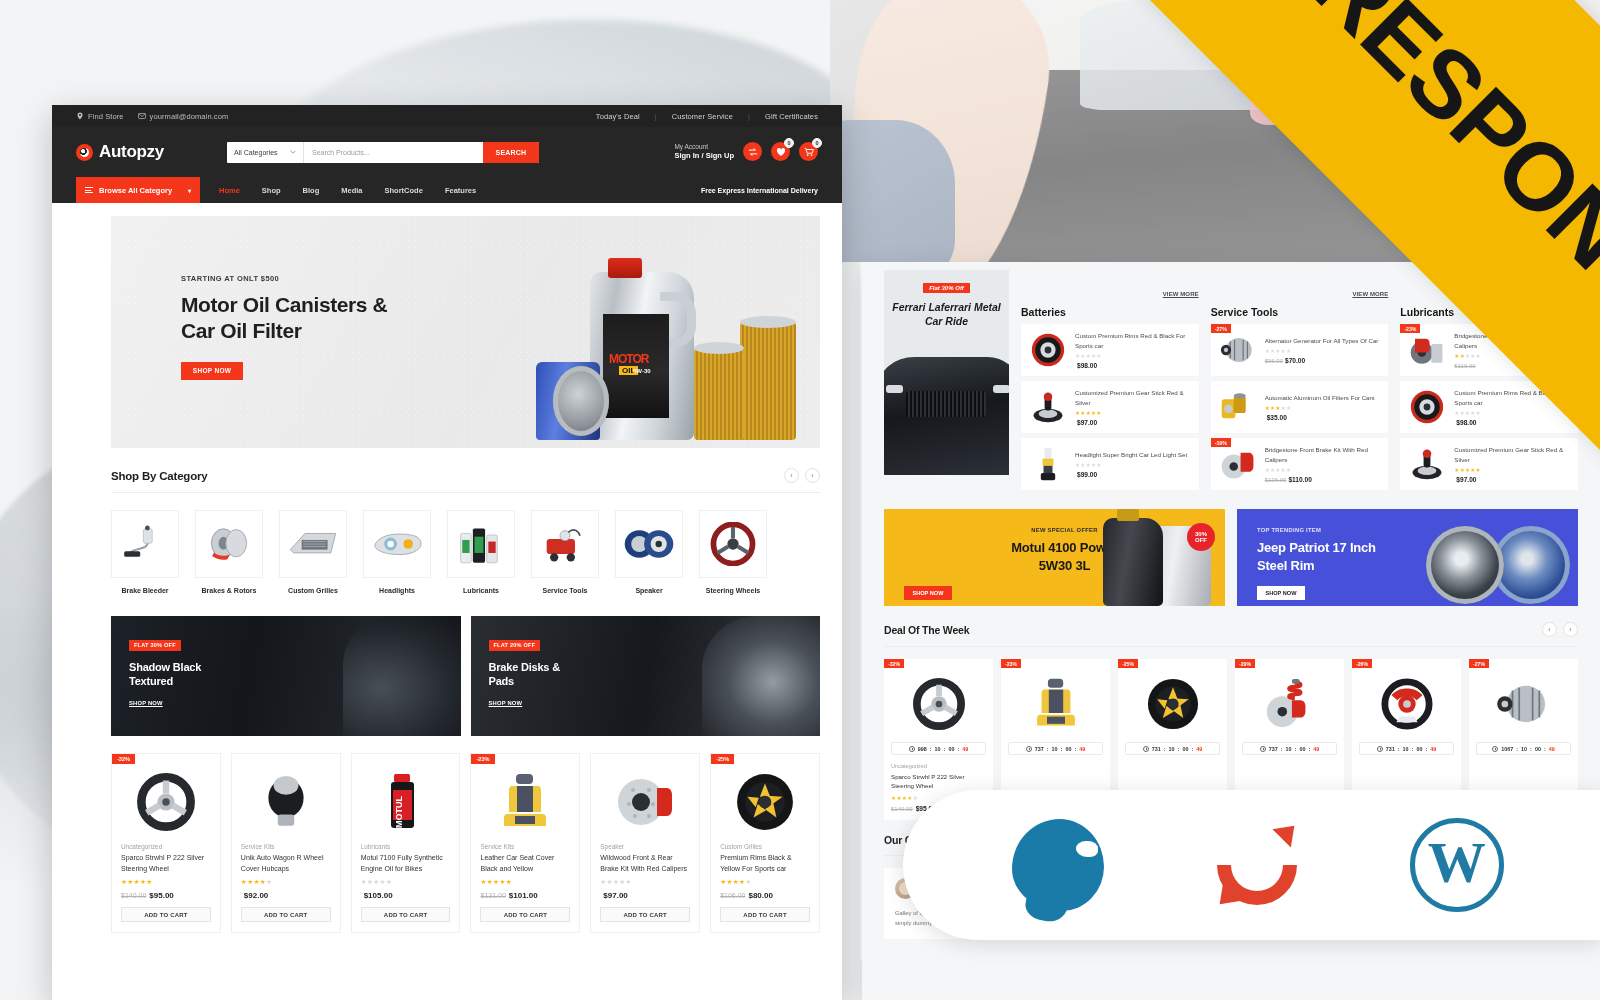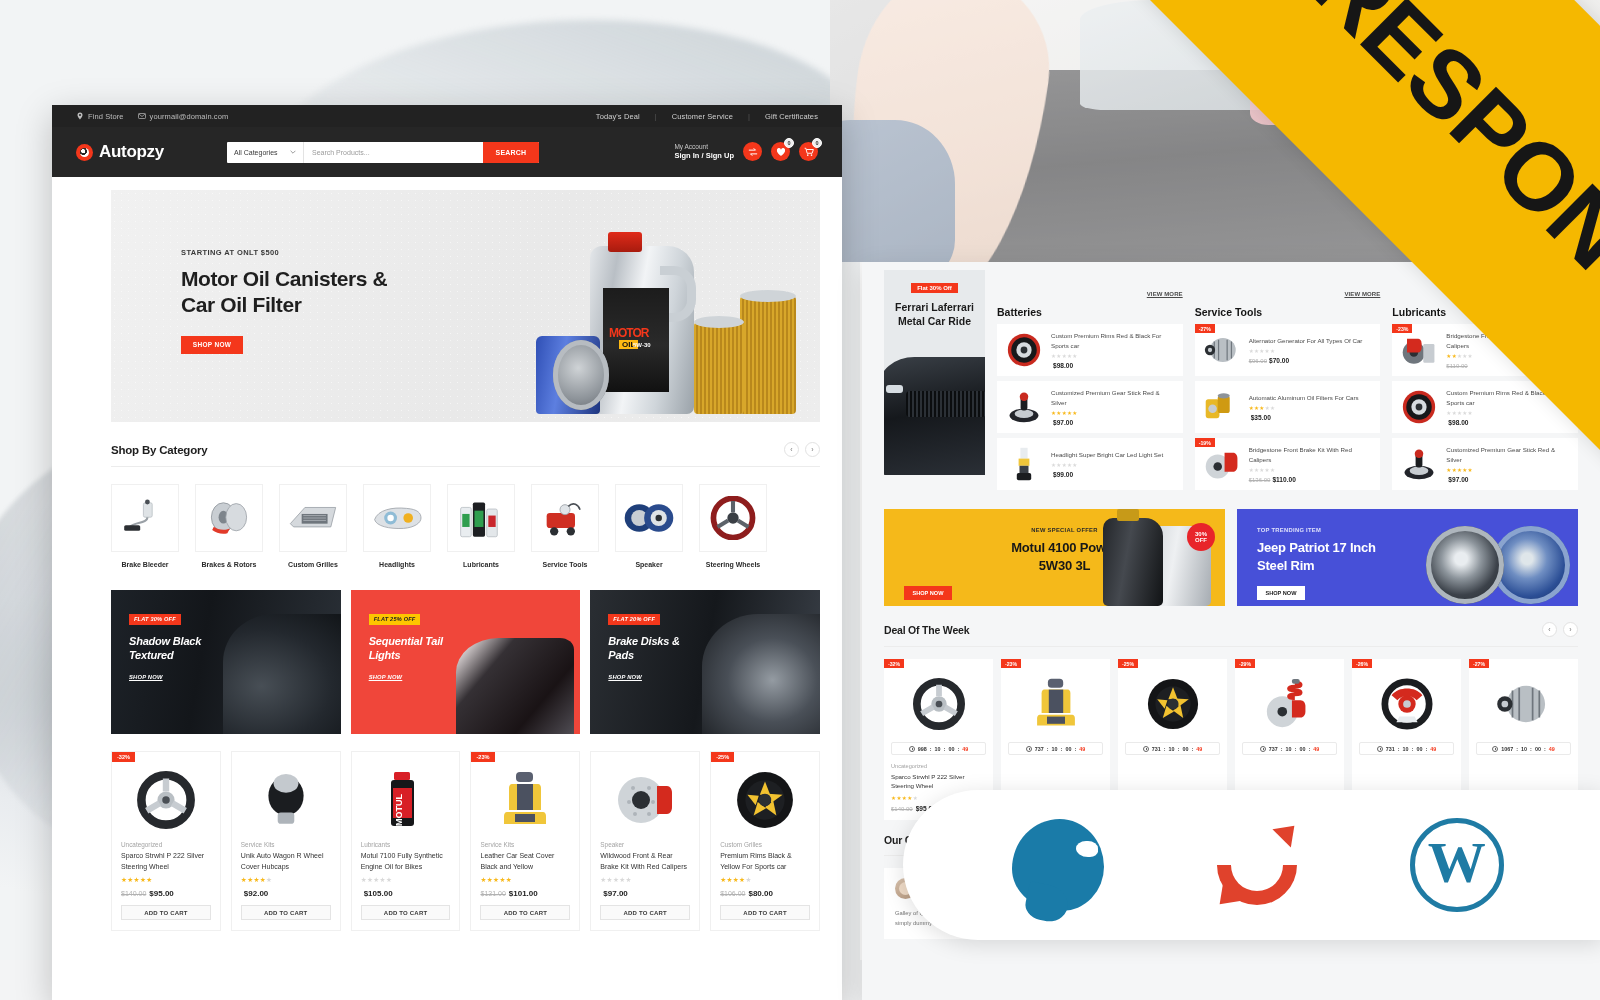--- a/index.html
+++ b/index.html
@@ -204,21 +204,21 @@
   .arrows i{
     width:15px;height:15px;border-radius:50%;border:1px solid #e2e2e2;background:#fff;
     display:flex;align-items:center;justify-content:center;font-size:7px;color:#777;font-style:normal;
   }
   .cats{ display:flex; gap:16px; margin-top:17px;}
   .cat-card{ width:68px; text-align:center;}
   .cat-card .thumb{ width:68px;height:68px;background:#fff;border:1px solid #f0f0f0;display:flex;align-items:center;justify-content:center;}
   .cat-card .nm{ margin-top:9px; font-size:7px; color:#2b2b2b; font-weight:700;}
 
   .promos{ display:flex; gap:10px; margin:22px 22px 0 59px;}
-  .promo{ flex:1; height:144px; position:relative; overflow:hidden; padding:22px 0 0 18px;font-style:italic;}
+  .promo{ flex:1; height:120px; position:relative; overflow:hidden; padding:22px 0 0 18px;}
   .promo.dark{ background:linear-gradient(100deg,#1d2228 0%,#13161a 40%,#2b3138 100%); }
   .promo.red{ background:#f0463a; }
   .promo.dark2{ background:linear-gradient(100deg,#2a2e33 0%,#15181c 50%,#3a4048 100%); }
   .tag{
     display:inline-block; font-size:5.6px; font-weight:700; padding:2.5px 5px; color:#fff;
     background:#f4371b; letter-spacing:.2px;
   }
   .tag.yellow{ background:#fdc600; color:#222;}
   .promo h3{ color:#fff; font-size:11px; line-height:1.35; margin-top:9px; letter-spacing:-.2px;}
   .promo .sn{ margin-top:11px; color:#fff; font-size:5.8px; font-weight:700; text-decoration:underline; letter-spacing:.2px;}
@@ -245,22 +245,22 @@
 
   
   .site2 {
     position:absolute; left:862px; top:262px; width:738px; height:738px;
     background:#f5f6f7; overflow:hidden; font-size:9px;
     box-shadow:0 8px 26px rgba(0,0,0,.12);
   }
   .s2-pad{ padding:8px 22px 0 22px;}
   .colrow{ display:flex; gap:12px; }
   .featured{
-    width:101px; height:205px; background:#e7eaec; position:relative; overflow:hidden;
-    display:flex; flex-direction:column; align-items:center; padding-top:13px;
+    width:125px; height:205px; background:#e7eaec; position:relative; overflow:hidden;
+    display:flex; flex-direction:column; align-items:center; padding-top:13px;font-style:italic;
   }
   .featured .tg{ background:#f4371b; color:#fff; font-size:6px; font-weight:700; padding:2px 6px;}
   .featured h4{ font-size:10.5px; text-align:center; margin-top:7px; color:#1b1b1b; line-height:1.35; padding:0 6px;}
   .featured .car{
     position:absolute; left:-6px; bottom:0; width:140px; height:118px;
     background:linear-gradient(170deg,#3a4047 0%,#15181c 45%,#2c3138 100%);
     border-radius:26% 22% 6% 6%;
   }
   .featured .car:after{
     content:""; position:absolute; left:28px; top:34px; width:80px;height:26px;
@@ -477,20 +477,40 @@
           <svg width="10" height="10" viewBox="0 0 16 16">
               <path d="M1 2h2l2 8h8l2-6H4" stroke="#fff" stroke-width="1.5" fill="none" stroke-linejoin="round"></path>
               <circle cx="6" cy="13" r="1.3" fill="#fff"></circle>
               <circle cx="12" cy="13" r="1.3" fill="#fff"></circle>
             </svg>
           <span class="bdg">0</span>
         </div>
       </div>
     </div>
 
+    <div class="navbar">
+      <div class="browse">
+        <span class="burg">
+            <i></i>
+            <i></i>
+            <i></i>
+          </span>
+        <span>Browse All Category</span>
+        <span class="chev">▾</span>
+      </div>
+      <div class="navlinks">
+        <a class="active">Home</a>
+        <a>Shop</a>
+        <a>Blog</a>
+        <a>Media</a>
+        <a>ShortCode</a>
+        <a>Features</a>
+      </div>
+      <div class="delivery">Free Express International Delivery</div>
+    </div>
 
     <div class="content">
       <div class="hero">
         <div class="dots"></div>
         <div class="txt">
           <div class="kick">STARTING AT ONLT $500</div>
           <h1>
             <span>Motor Oil Canisters &amp;</span><br>
             <span>Car Oil Filter</span>
           </h1>
@@ -616,29 +636,20 @@
         </div>
       </div>
 
       <div class="promos">
         <div class="promo dark">
           <div class="pic"></div>
           <span class="tag">FLAT 30% OFF</span>
           <h3>
             <span>Shadow Black</span><br>
             <span>Textured</span>
-          </h3>
-          <div class="sn">SHOP NOW</div>
-        </div>
-        <div class="promo red">
-          <div class="pic"></div>
-          <span class="tag yellow">FLAT 25% OFF</span>
-          <h3>
-            <span>Sequential Tail</span><br>
-            <span>Lights</span>
           </h3>
           <div class="sn">SHOP NOW</div>
         </div>
         <div class="promo dark2">
           <div class="pic"></div>
           <span class="tag">FLAT 20% OFF</span>
           <h3>
             <span>Brake Disks &amp;</span><br>
             <span>Pads</span>
           </h3>

